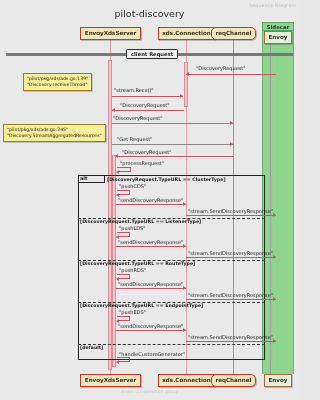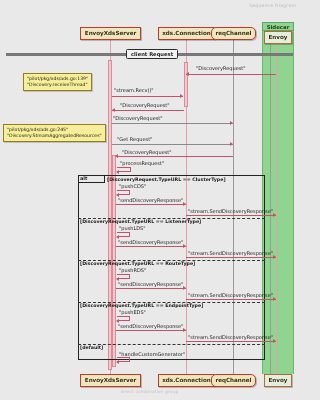--- a/index.html
+++ b/index.html
@@ -159,20 +159,21 @@
     position: absolute; height: 0;
     border-top: 1.1px dashed #333;
   }
 </style>
 </head>
 <body>
 
 <div id="canvas">
 
   <div class="watermark-tr">Sequence Diagram</div>
+  <div class="title">pilot-discovery</div>
 
   <div class="group-box" style="left:262px; top:22px; width:32px; height:9px;"></div>
   <div class="group-label" style="left:262px; top:23.5px; width:32px;">Sidecar</div>
   <div class="group-band" style="left:262px; top:31px; width:32px; height:343px;"></div>
 
   <div class="lifeline" style="left:110px;"></div>
   <div class="lifeline" style="left:186px;"></div>
   <div class="lifeline grey" style="left:233px;"></div>
   <div class="lifeline" style="left:277px;"></div>
   <div class="lifeline grey" style="left:270px;"></div>

